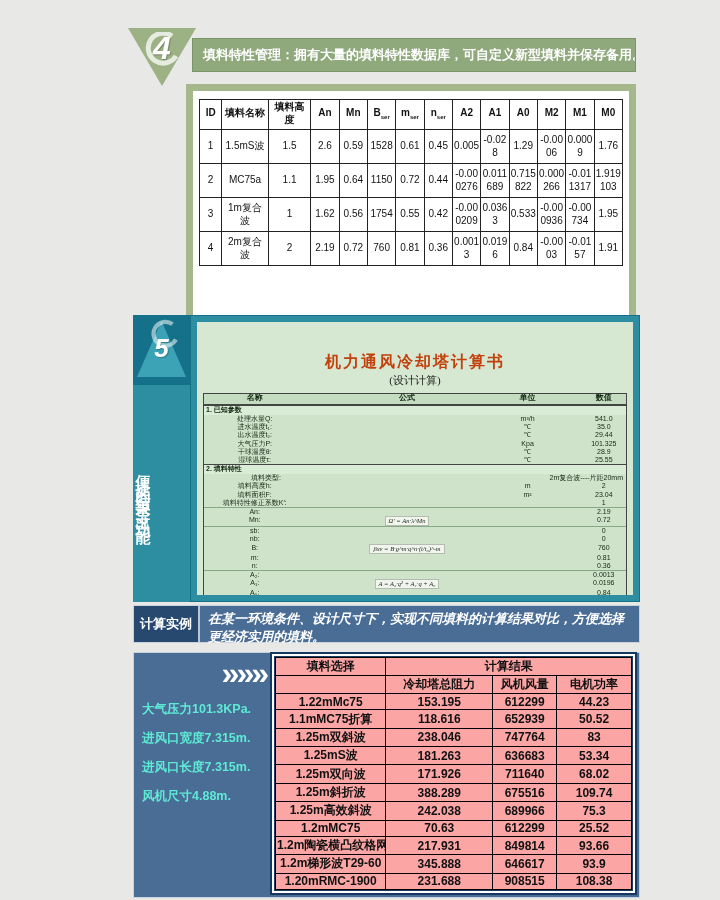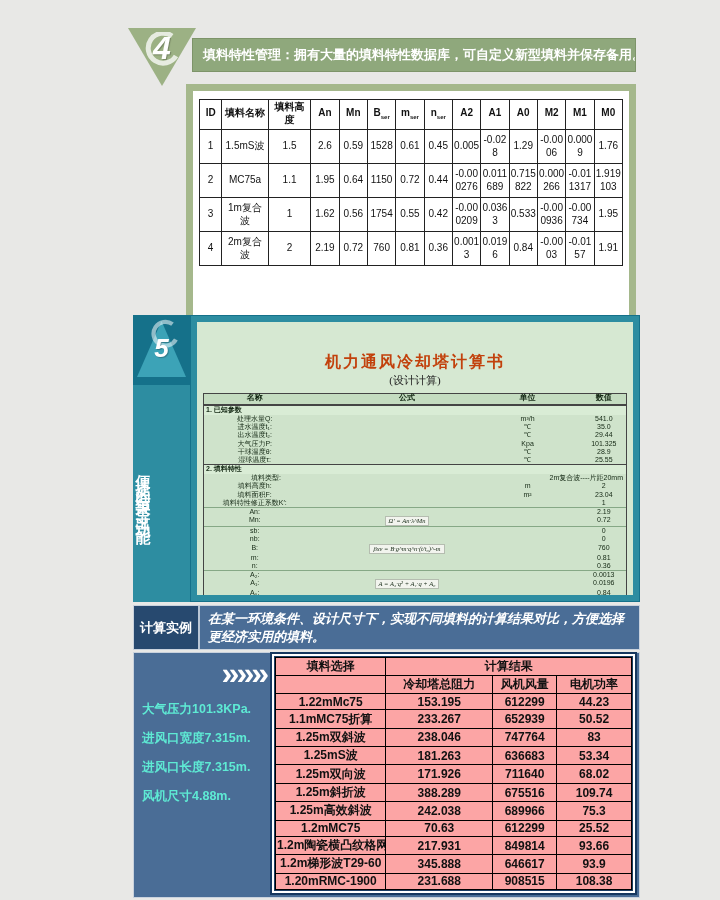--- a/index.html
+++ b/index.html
@@ -96,21 +96,21 @@
   .crow.wideval .cv { width:68%; text-align:right; white-space:nowrap; padding-right:3px; }
   .formula {
     display:inline-block; background:#f2f4ee; border:1px solid #b5bdb0;
     padding:0 3px; font-style:italic; font-family:"Liberation Serif", serif;
     font-size:6.5px; line-height:8px;
   }
   .formula:empty { display:none; }
 
   
   .exbar {
-    position:absolute; left:133px; top:605px; width:507px; height:45px;
+    position:absolute; left:133px; top:605px; width:507px; height:38px;
     display:flex; border:1px solid #c9d2dd; background:#4a6d96;
   }
   .exlabel {
     width:66px; background:#27496f; color:#fff; font-weight:bold;
     font-size:13px; display:flex; align-items:center; justify-content:center;
     border-right:2px solid #b9c6d6;
   }
   .exdesc {
     flex:1; color:#fff; font-size:13px; font-weight:bold;
     padding:4px 8px; line-height:18px;font-style:italic;
@@ -516,21 +516,21 @@
 
           <tr>
             <td>1.22mMc75</td>
             <td>153.195</td>
             <td>612299</td>
             <td>44.23</td>
           </tr>
 
           <tr>
             <td>1.1mMC75折算</td>
-            <td>233.267</td>
+            <td>118.616</td>
             <td>652939</td>
             <td>50.52</td>
           </tr>
 
           <tr>
             <td>1.25m双斜波</td>
             <td>238.046</td>
             <td>747764</td>
             <td>83</td>
           </tr>

